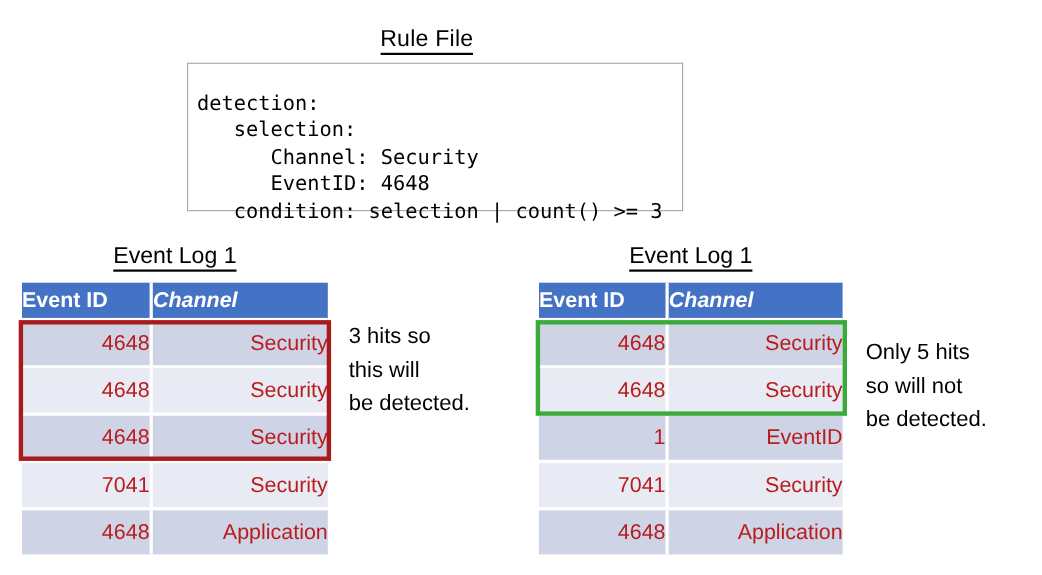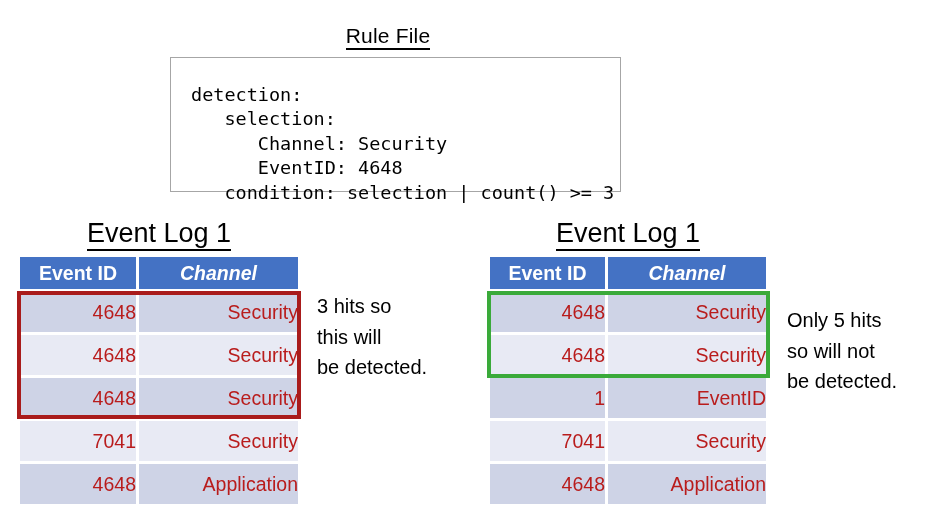--- a/index.html
+++ b/index.html
@@ -38,32 +38,32 @@
     left: 170px;
     top: 57px;
     width: 451px;
     height: 135px;
     box-sizing: border-box;
     background: #ffffff;
     border: 1px solid #a6a6a6;
   }
   .rule-code {
     position: absolute;
-    left: 20px;
+    left: 8px;
     top: 6px;
     font-size: 18.5px;
     line-height: 24.6px;
     white-space: pre;
     color: #000;
   }
 
   
   .log-title {
     position: absolute;
-    font-size: 27px;
+    font-size: 21px;
     line-height: 28px;
     text-align: center;
     color: #000;
   }
   .log-title span {
     border-bottom: 2px solid #000;
     padding-bottom: 1px;
   }
   #log1-title { left: 20px;  top: 219px; width: 278px; }
   #log2-title { left: 490px; top: 219px; width: 276px; }
@@ -77,21 +77,21 @@
   #table-1 { left: 20px;  top: 257px; width: 278px; }
   #table-2 { left: 490px; top: 257px; width: 276px; }
 
   .log-table th {
     background: #4472c4;
     color: #ffffff;
     font-size: 19.5px;
     font-weight: bold;
     height: 32px;
     padding: 0;
-    text-align: center;
+    text-align: left;
     border-right: 3px solid #ffffff;
     border-bottom: 3px solid #ffffff;
   }
   .log-table th:last-child { border-right: none; font-style: italic; }
 
   .log-table td {
     font-size: 19.5px;
     height: 40px;
     padding: 0;
     text-align: right;

